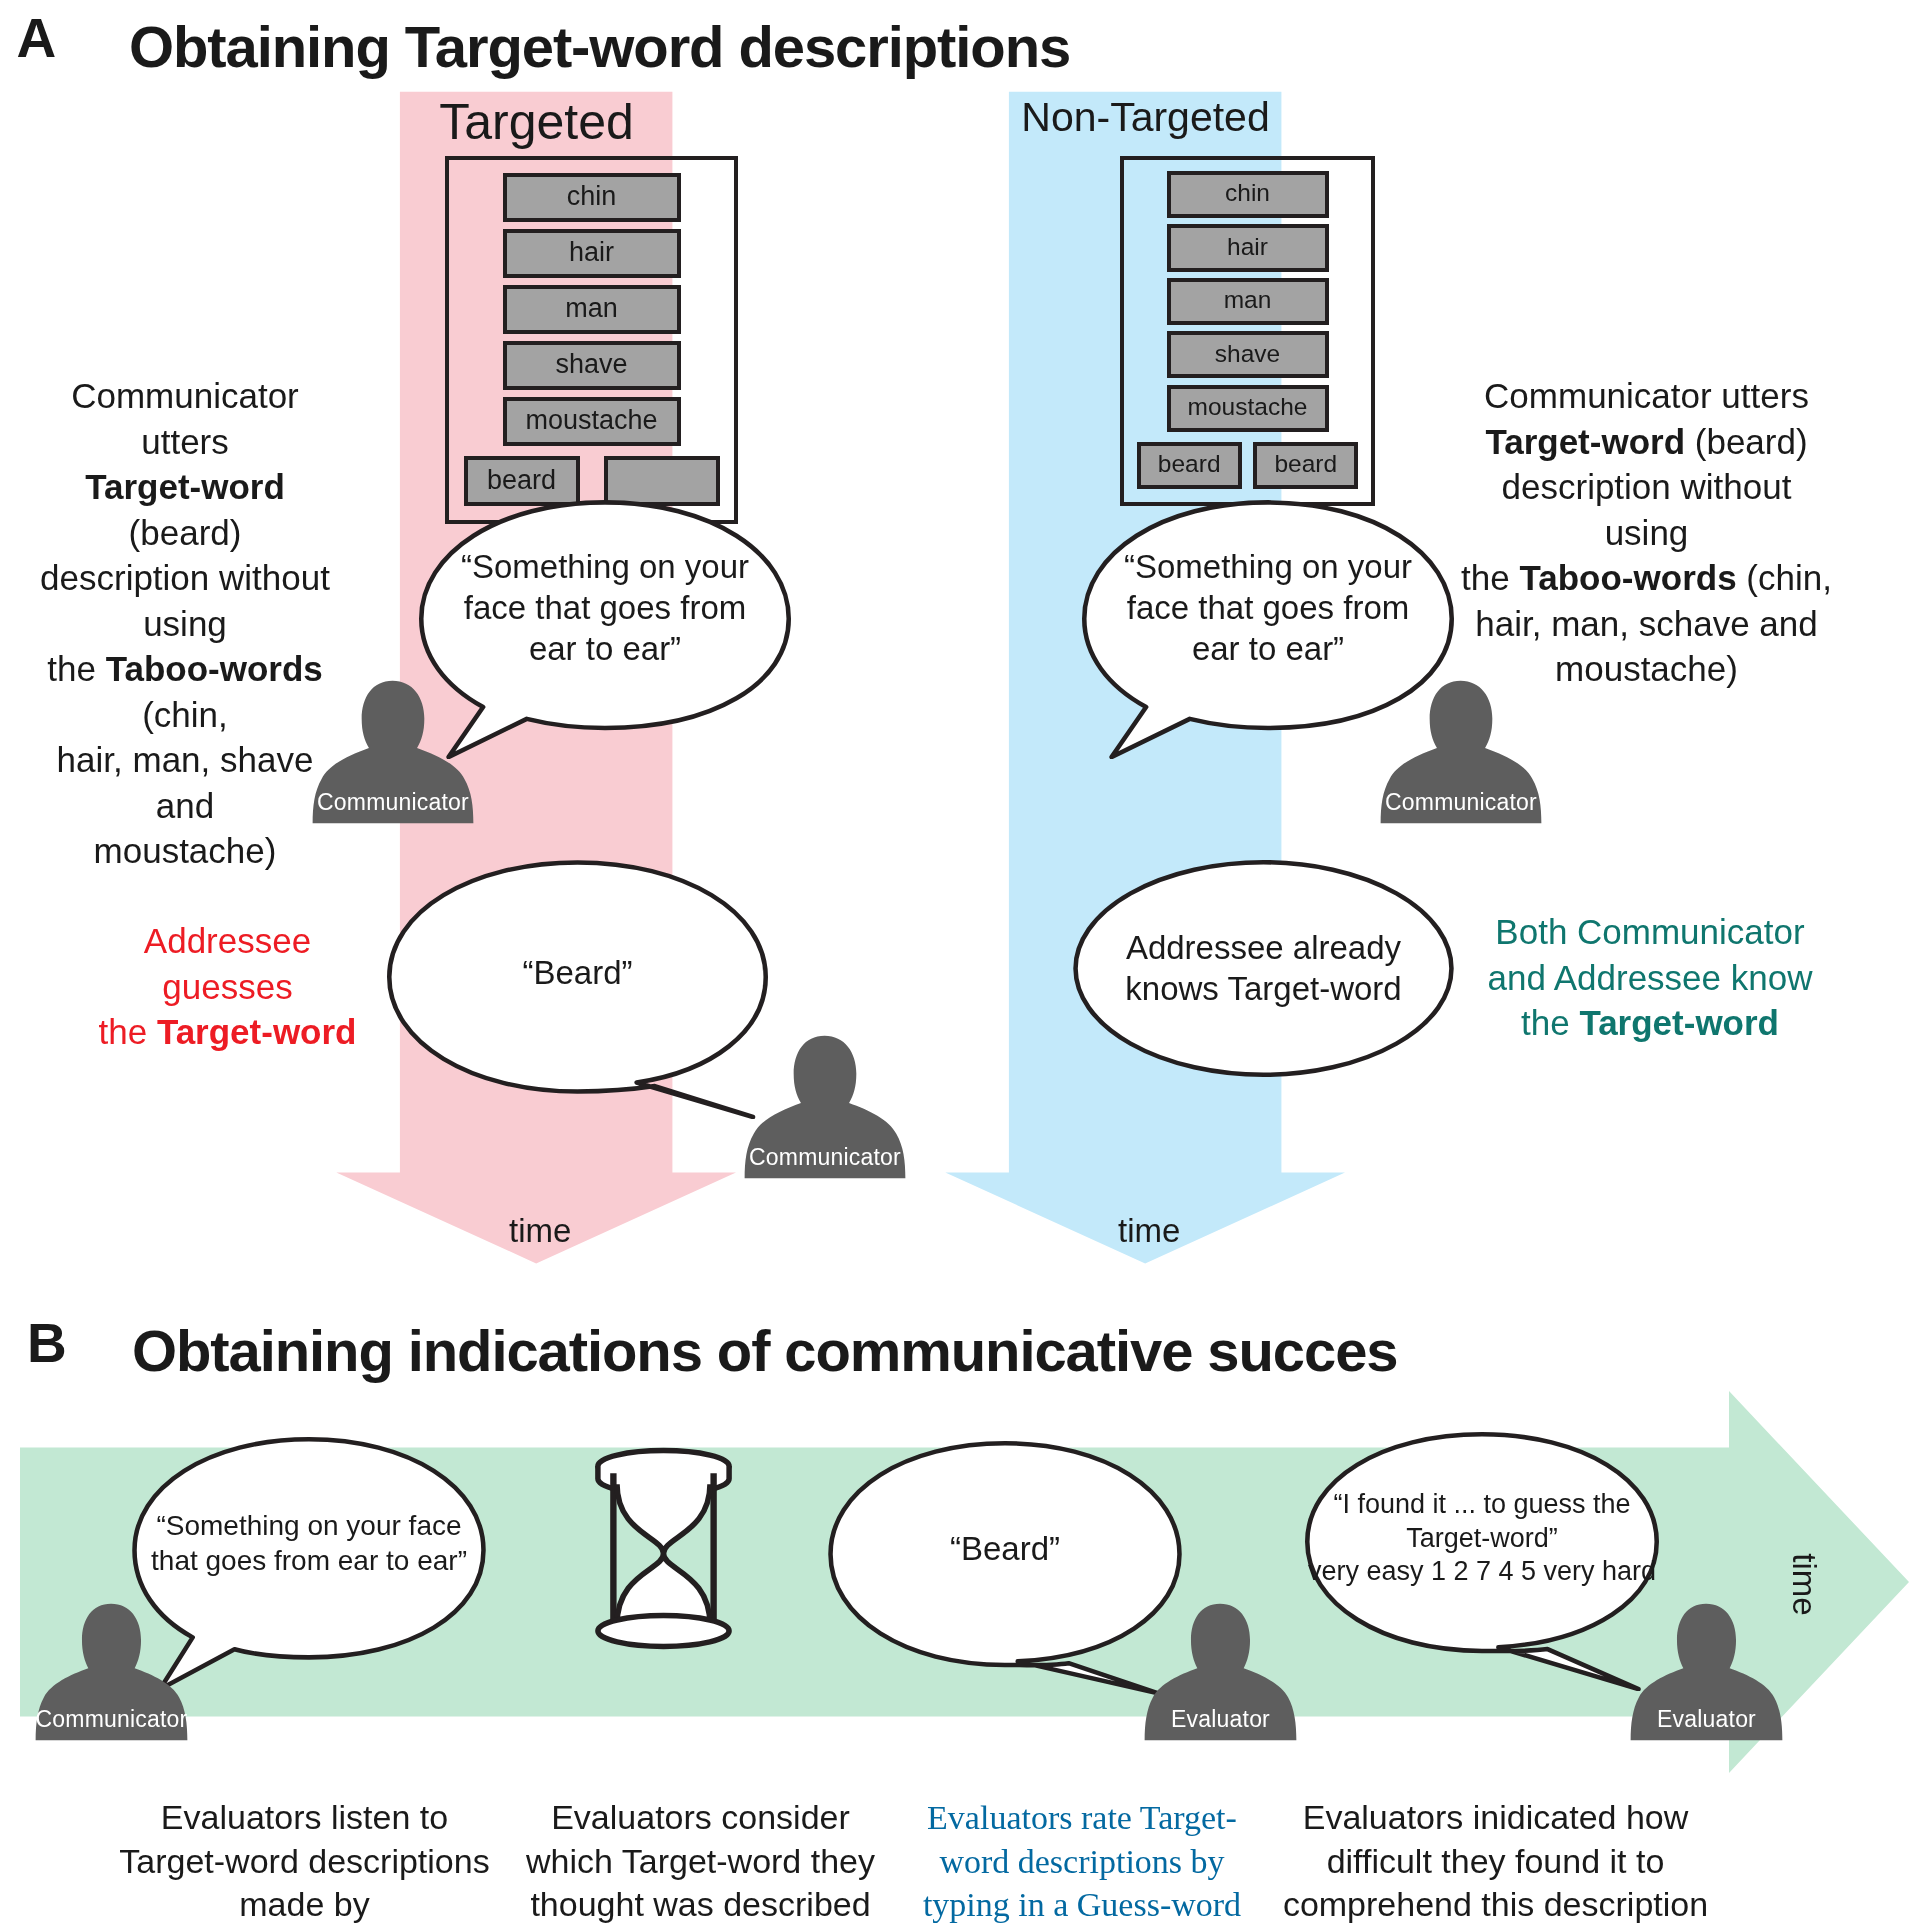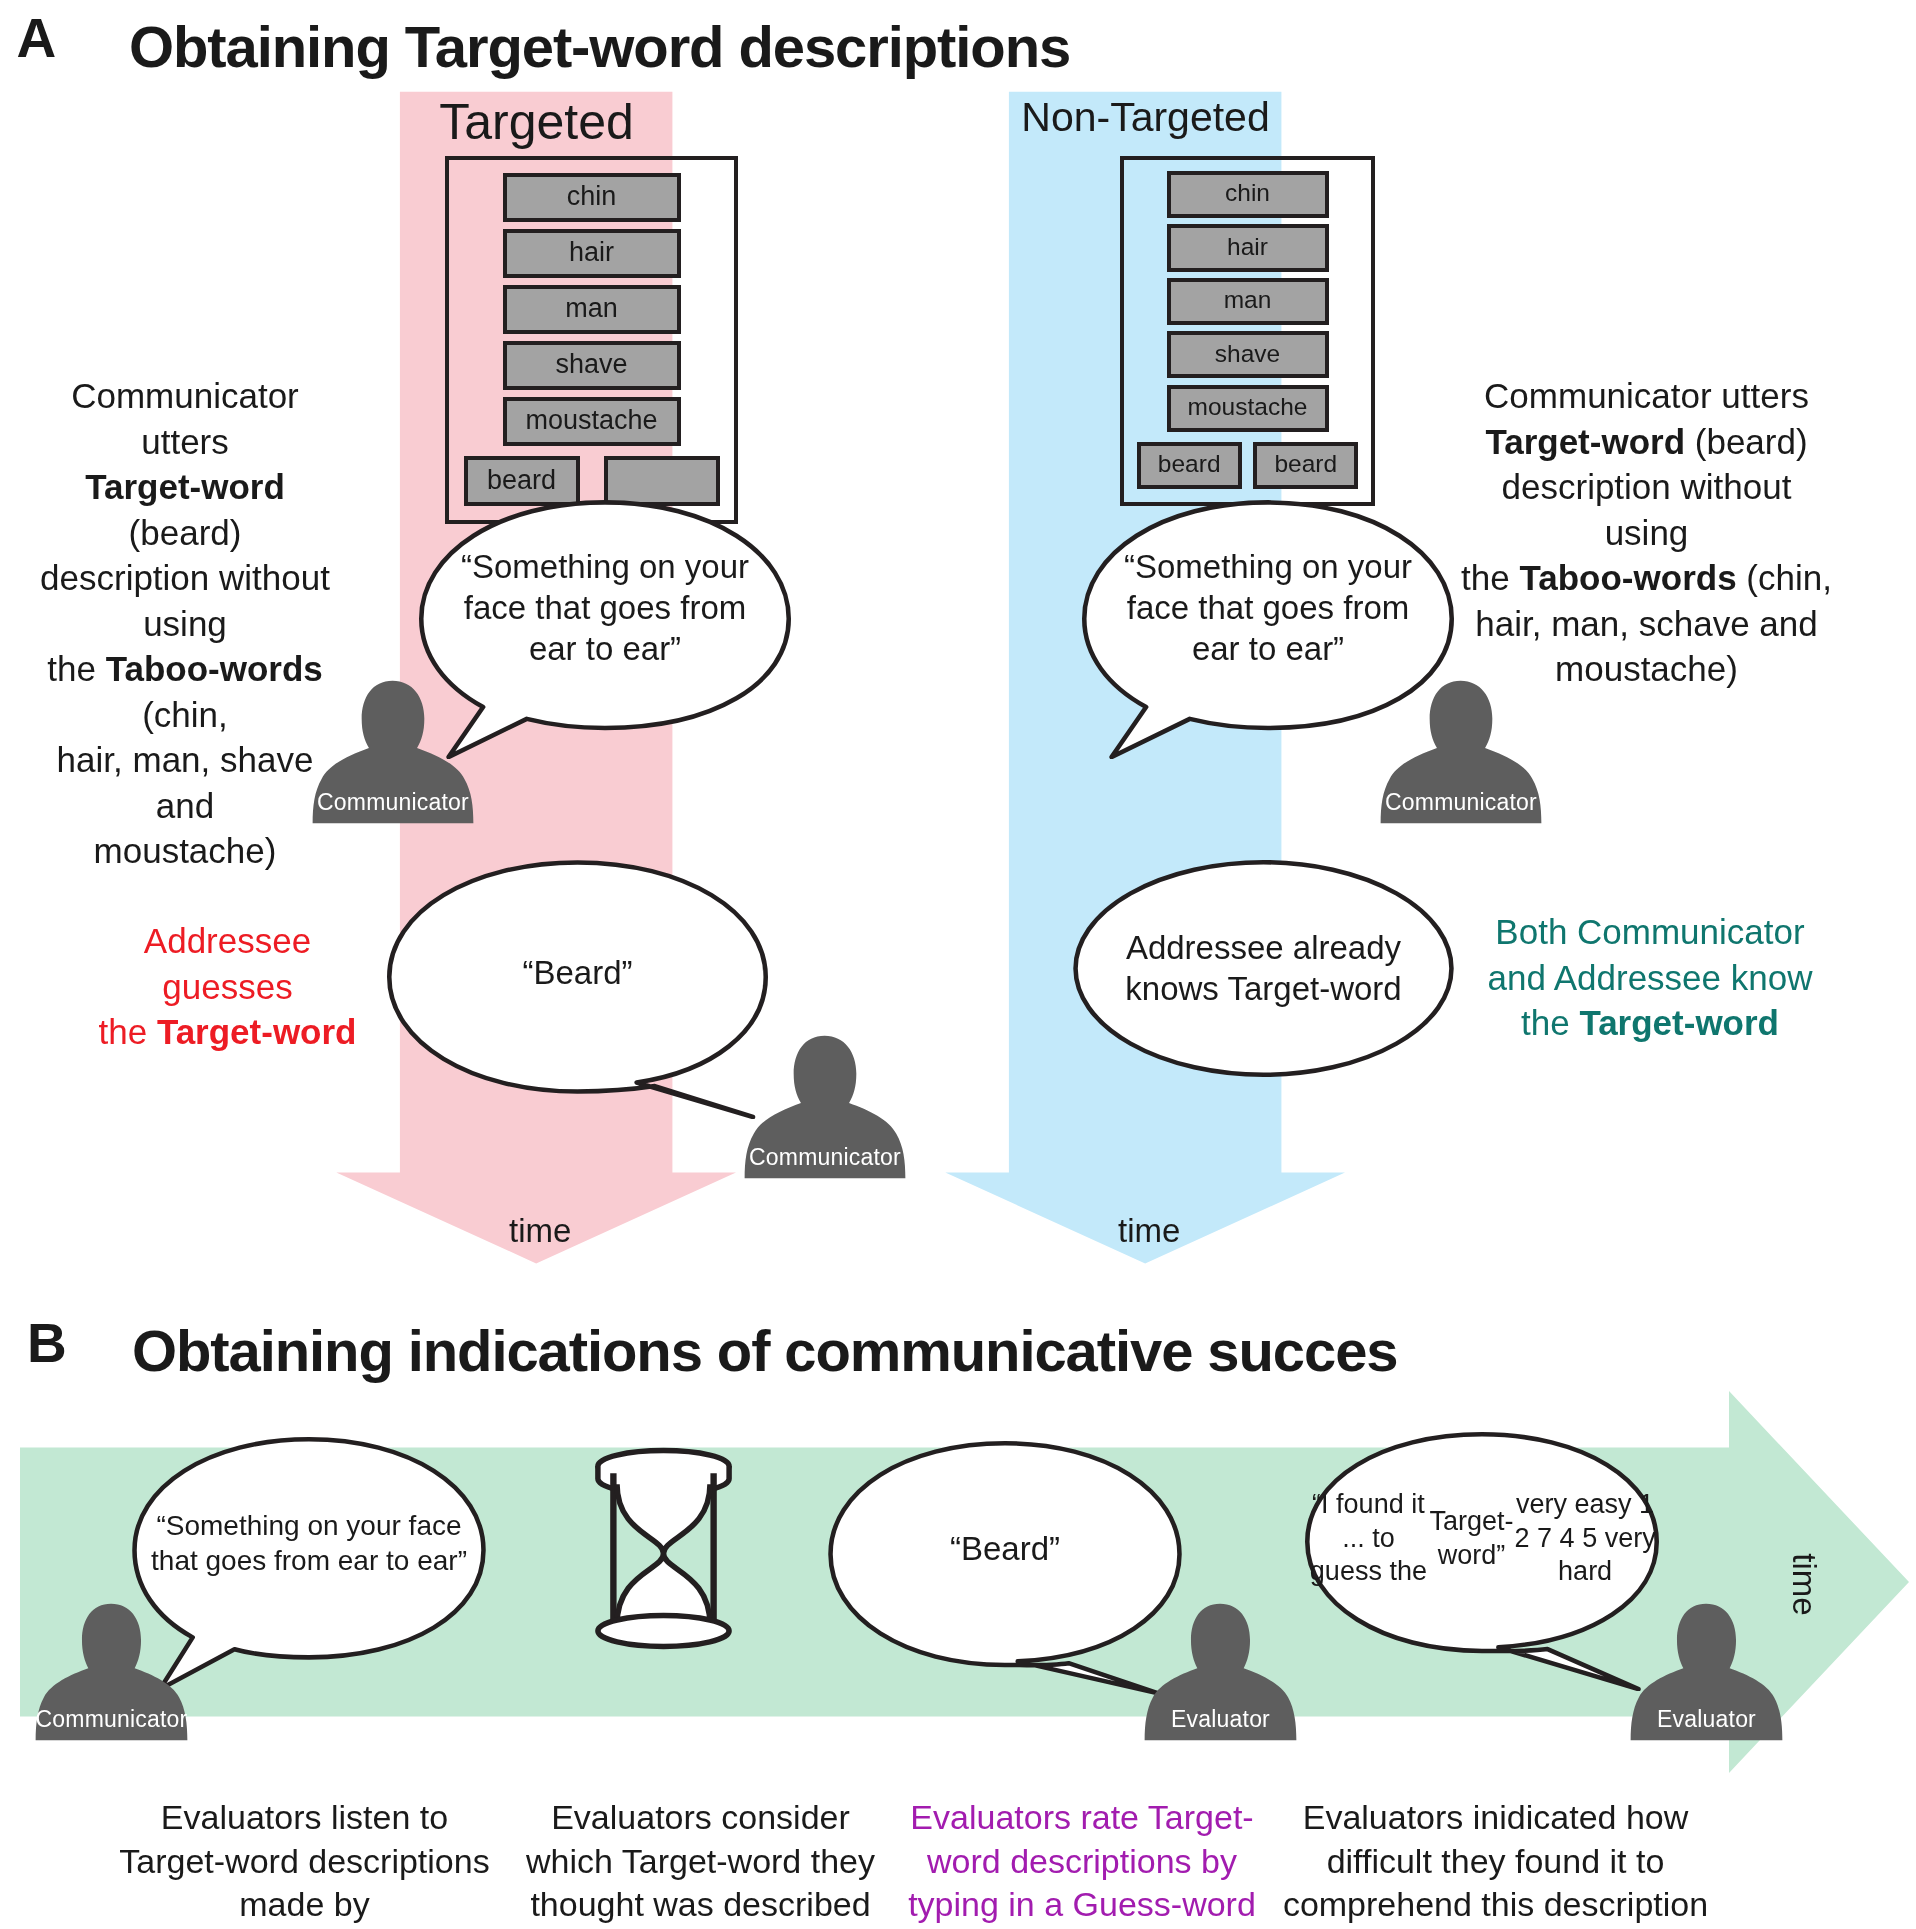--- a/index.html
+++ b/index.html
@@ -67,21 +67,21 @@
     position:absolute;font-size:33px;line-height:1;
   }
   .arrow-time-label.vert{
     transform:rotate(90deg);transform-origin:center center;
   }
 
   
   .bcap{
     text-align:center;font-size:34px;line-height:1.28;position:absolute;
   }
-  .bcap.green{color:#a21caf;}
+  .bcap.green{color:#0369a1;font-family:Liberation Serif, serif;}
 </style>
 </head>
 <body>
 
 <div class="abs panel-letter" style="left:16.4px;top:11px;">A</div>
 <div class="abs panel-title" style="left:129px;top:18px;">Obtaining Target-word descriptions</div>
 
 <svg class="abs" width="436" height="1173" style="left:300px;top:91px;" viewBox="0 0 480 1290">
   <path d="M110 0 L410 0 L410 1190 L480 1190 L260 1290 L40 1190 L110 1190 Z" fill="#F9CCD2"></path>
 </svg>
@@ -277,21 +277,21 @@
              C154 92 133 82 113 75 C117 67 120 57 120 44 C120 21 108 4 87 4 Z" fill="#5E5E5E"></path>
   </svg>
   <div class="person-label">Evaluator</div>
 </div>
 
 <div class="bubble-wrap" style="left:1300px;top:1427px;width:364px;height:264px;">
   <svg width="364" height="264" viewBox="0 0 400 290">
     <path d="M200 8 C310 8 392 58 392 126 C392 190 320 236 218 242
              L372 288 L272 244 C250 247 226 246 200 246 C90 246 8 194 8 126 C8 58 90 8 200 8 Z" fill="#ffffff" stroke="#231f20" stroke-width="5" stroke-linejoin="round"></path>
   </svg>
-  <div class="bubble-txt" style="height:223px;flex-direction:row;font-size:27px;line-height:1.25;padding:0 7.3px;">
+  <div class="bubble-txt" style="height:223px;flex-direction:column;font-size:27px;line-height:1.25;padding:0 7.3px;">
     <span>“I found it ... to guess the</span>
     <span>Target-word”</span>
     <span>very easy 1  2  7  4  5 very hard</span>
   </div>
 </div>
 <div class="person" style="left:1627px;top:1600px;width:159px;height:144px;">
   <svg width="159" height="144" viewBox="0 0 175 158">
     <path d="M87 4 C66 4 55 21 55 44 C55 57 58 67 62 75 C42 82 21 92 13 107
              C6 120 4 136 4 154 L171 154 C171 136 169 120 162 107
              C154 92 133 82 113 75 C117 67 120 57 120 44 C120 21 108 4 87 4 Z" fill="#5E5E5E"></path>

